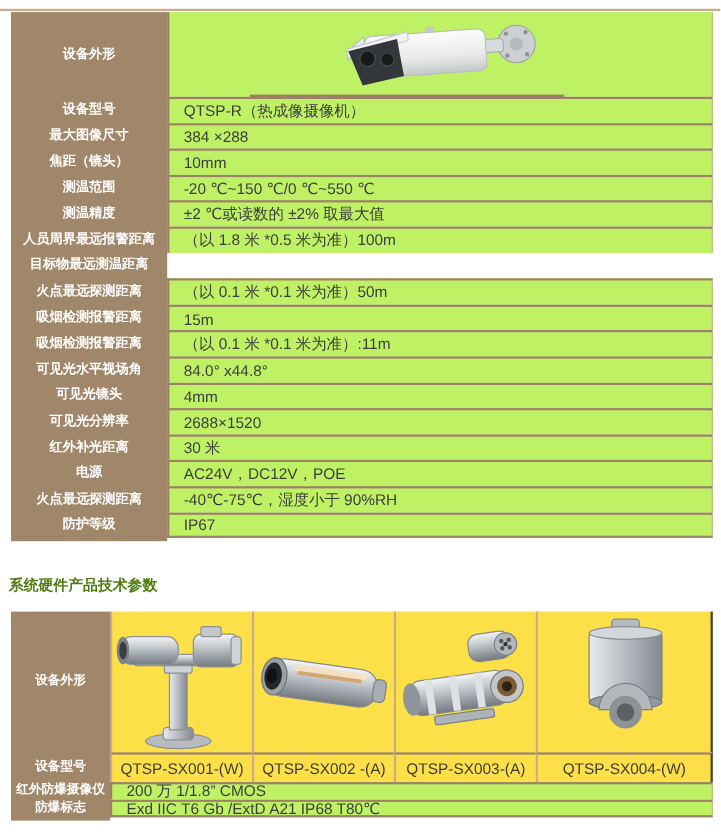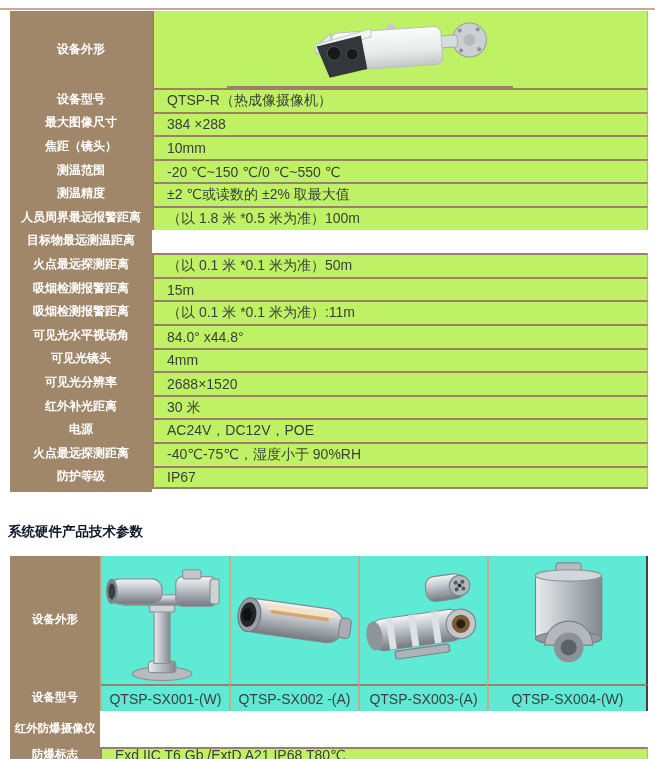--- a/index.html
+++ b/index.html
@@ -22,34 +22,34 @@
   #table1 .brown-col { width:142px; height:calc(100% + 3px); }
   #table1 .cell-label { width:142px; font-size:12px; }
   .t1-img-row { height:77px; }
   .t1-img-row .cell-value { padding:0; position:relative; overflow:hidden; }
   .t1-spec-row { height:23.6px; }
   .t1-spec-row .cell-value { border-top:2px solid #9d8166; }
   #table1 .t-row:last-child .cell-value { border-bottom:2px solid #9d8166; }
   .thick-seg { position:absolute; left:217px; top:75px; width:286px; height:4px; background:#9d8166; z-index:3; }
 
   
-  .section-heading { position:absolute; left:8px; top:523px; font-size:13.5px; font-weight:bold; color:#0f172a; }
+  .section-heading { position:absolute; left:8px; top:523px; font-size:13.5px; font-weight:bold; color:#4d7c0f; }
 
   
   #table2 { top:556px; }
   #table2 .brown-col { width:90px; height:calc(100% + 3px); }
   #table2 .cell-label { width:90px; font-size:11.5px; }
   .t2-img-row { height:128px; }
-  .t2-col { width:129px; background:#5eead4; display:flex; align-items:center; justify-content:center;
+  .t2-col { width:129px; background:#fde047; display:flex; align-items:center; justify-content:center;
     border-left:2px solid #c8ab8c; font-size:14px; color:#3d3d3d; white-space:nowrap; overflow:hidden; }
   .t2-col:first-of-type { border-left:2px solid #9d8166; }
   .t2-col:last-child { width:auto; flex:1; border-right:2px solid #404040; }
   .t2-model-row { height:27px; }
   .t2-model-row .t2-col { border-top:2px solid #9d8166; }
-  .t2-spec-row-a { height:36px; }
+  .t2-spec-row-a { height:16px; }
   .t2-spec-row-b { height:16px; }
   .t2-spec-row-a .cell-value, .t2-spec-row-b .cell-value { border-top:2px solid #9d8166; }
   #table2 .t-row:last-child .cell-value { border-bottom:2px solid #9d8166; }
 
   .cam-wrap { width:100%; height:100%; display:flex; align-items:center; justify-content:center; }
   .t1-cam { position:absolute; left:148px; top:8px; }
 </style>
 </head>
 <body>
 
@@ -272,19 +272,20 @@
 
   <div class="t2-col">QTSP-SX002 -(A)</div>
 
   <div class="t2-col">QTSP-SX003-(A)</div>
 
   <div class="t2-col">QTSP-SX004-(W)</div>
 </div>
 
   <div class="t-row t2-spec-row-a">
     <div class="cell-label">红外防爆摄像仪</div>
+    <div class="cell-value">200 万 1/1.8” CMOS</div>
   </div>
 
   <div class="t-row t2-spec-row-b">
     <div class="cell-label">防爆标志</div>
     <div class="cell-value">Exd IIC T6 Gb /ExtD A21 IP68 T80℃</div>
   </div>
 </div>
 
 </body></html>

